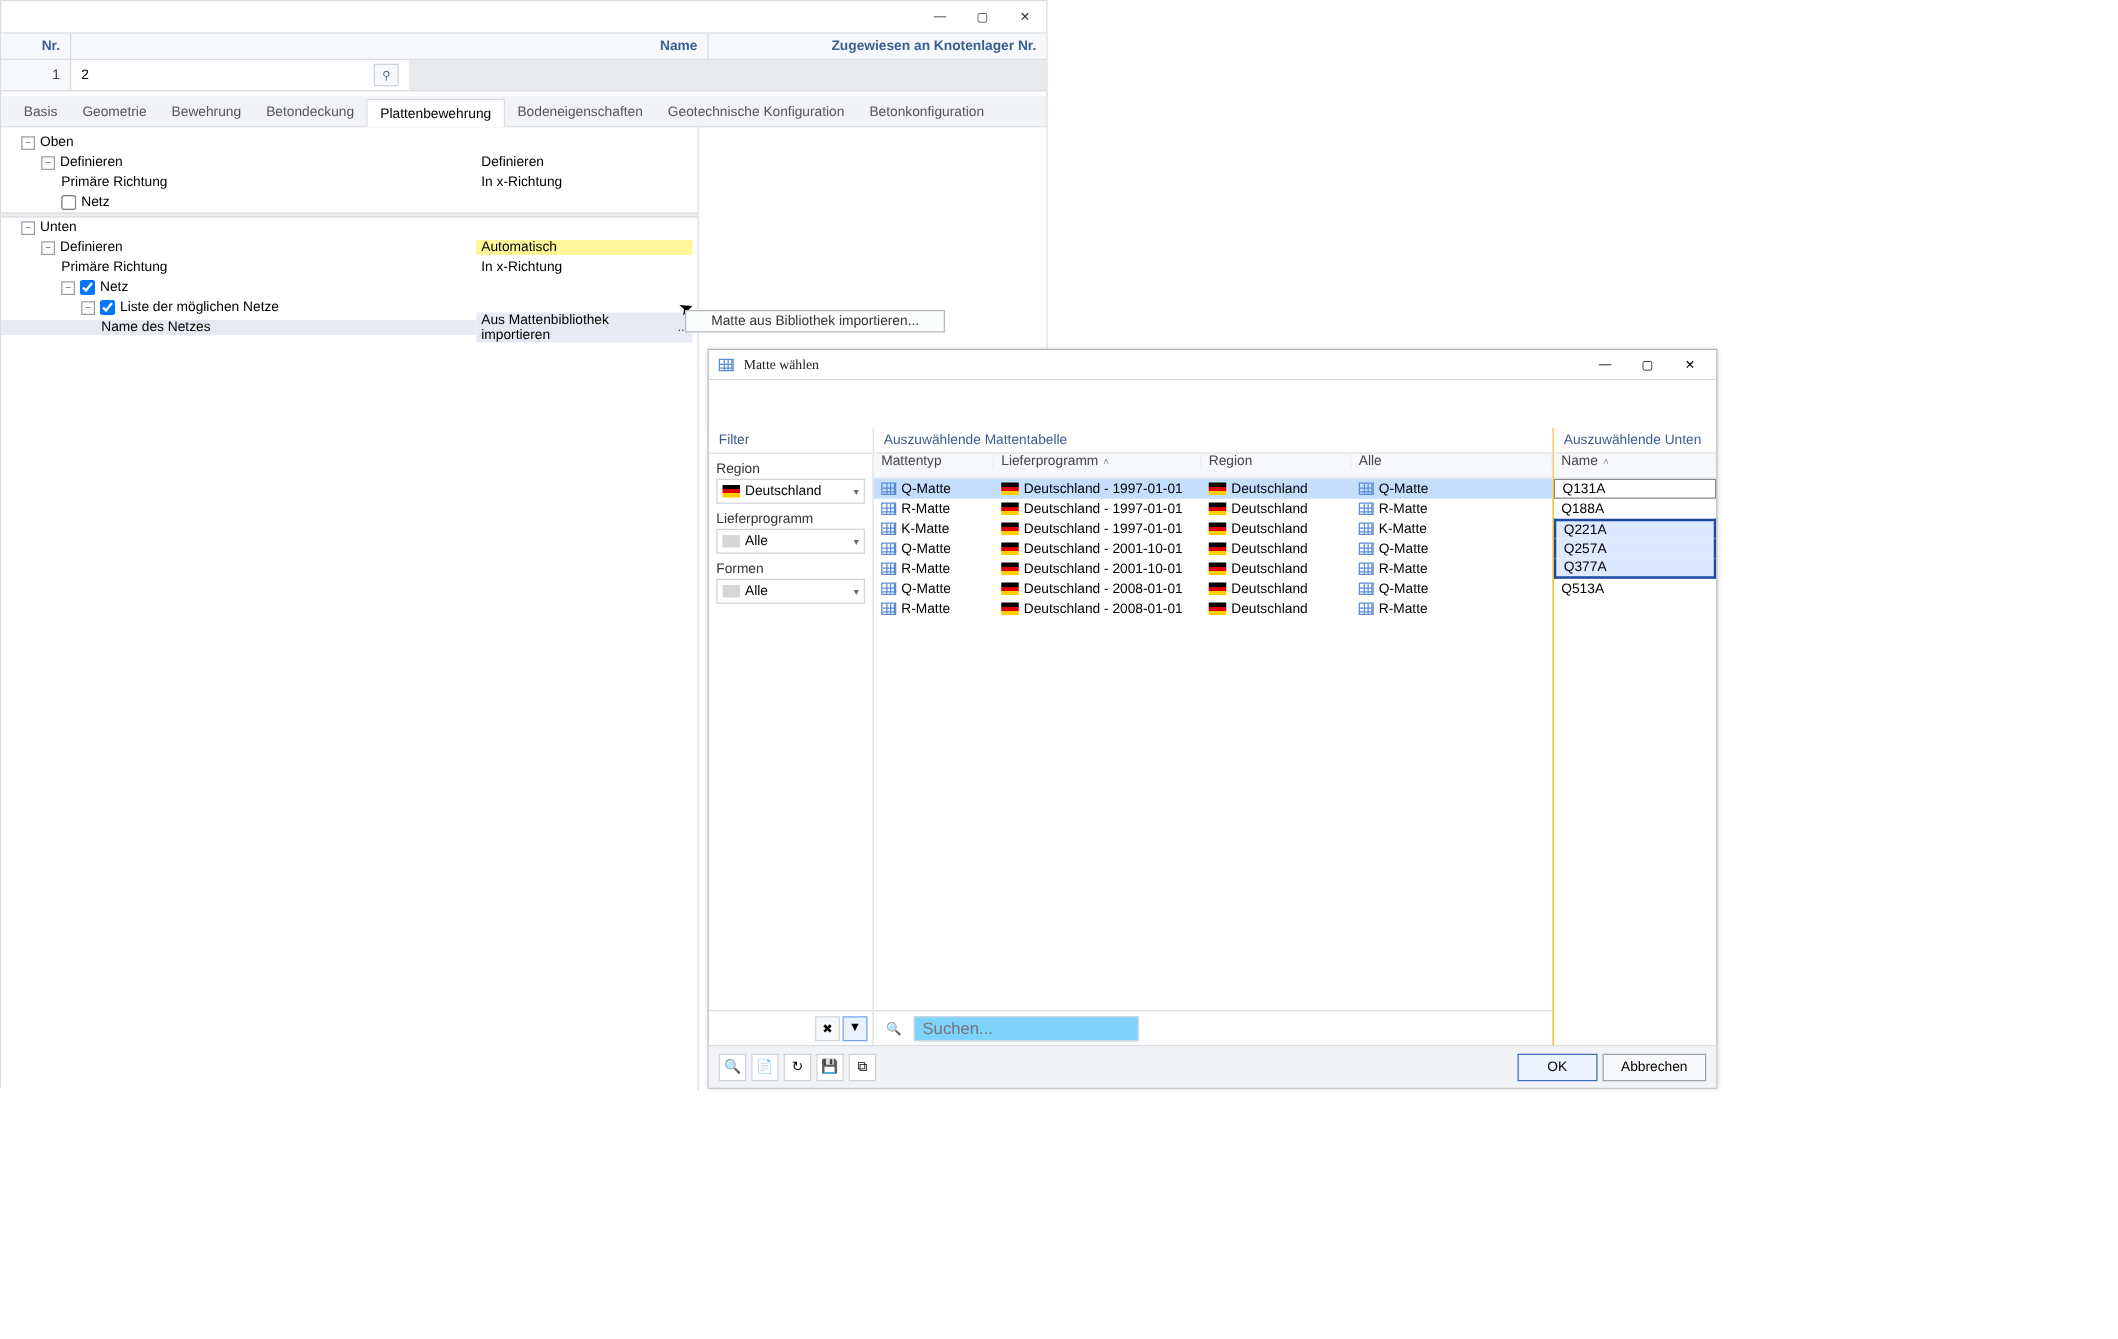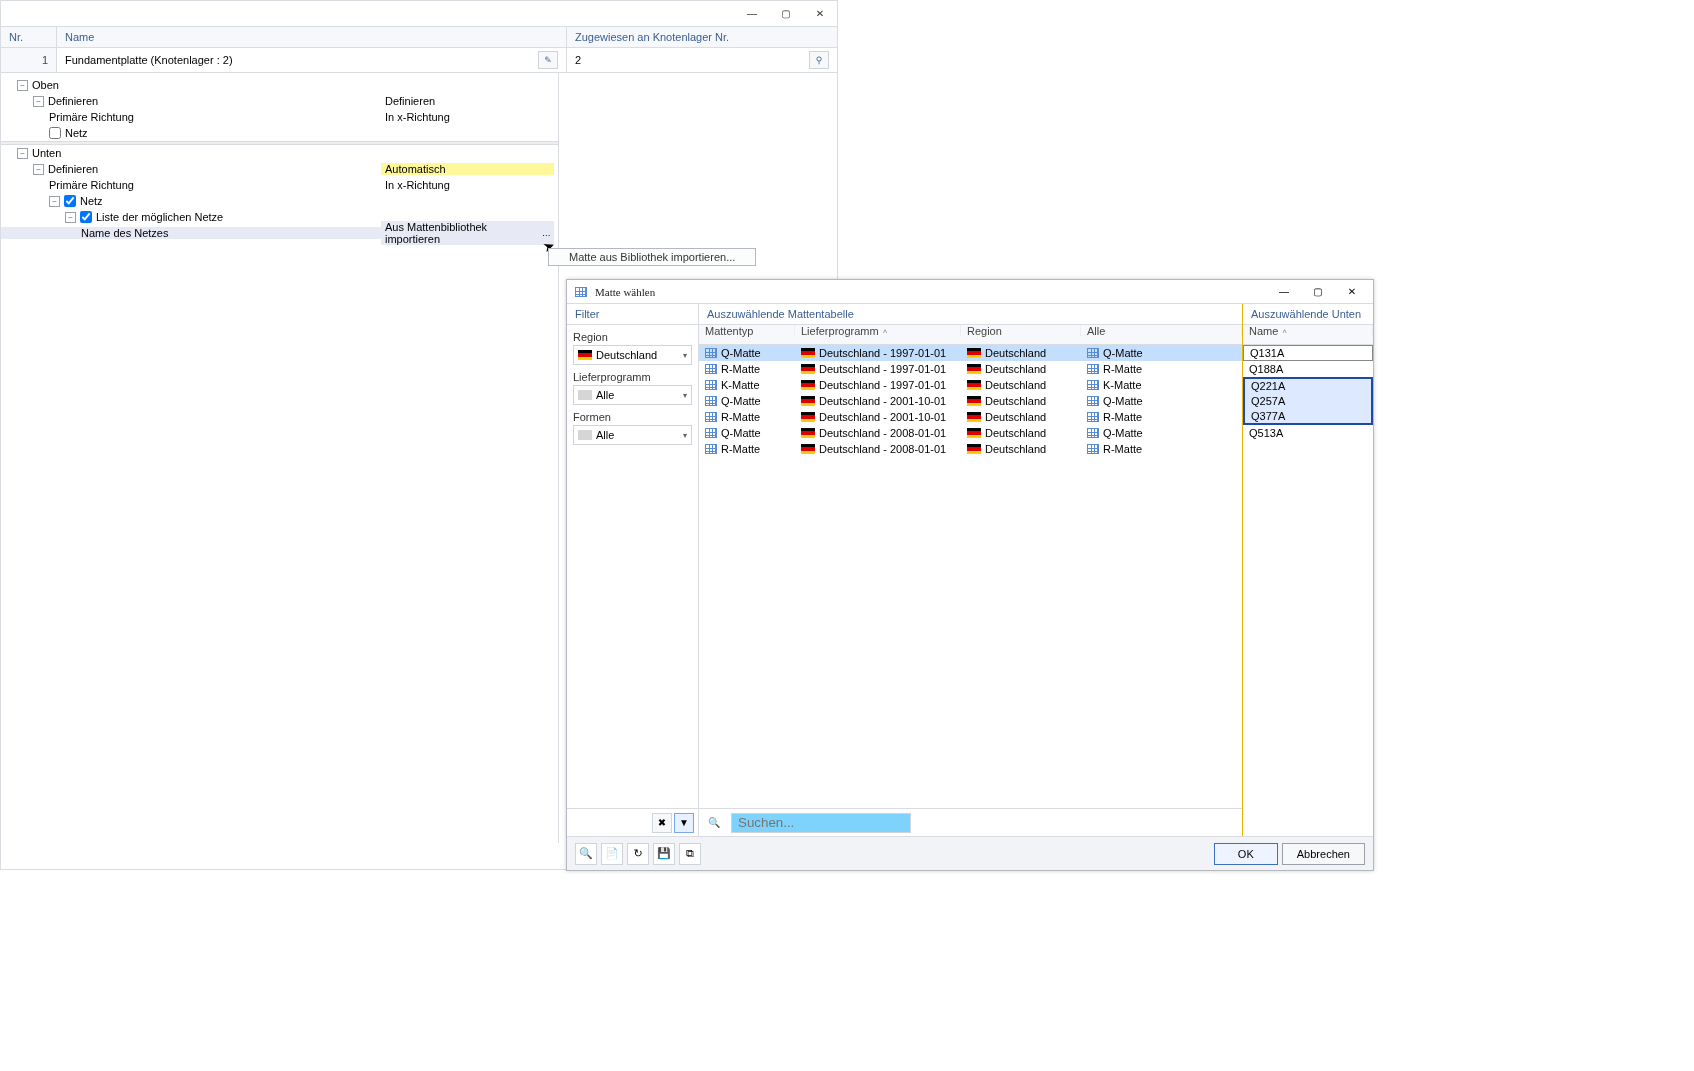--- a/index.html
+++ b/index.html
@@ -43,21 +43,22 @@
   .header-row {
     display: flex;
     gap: 0;
     border-bottom: 1px solid #d9dce0;
     background: #f6f8fb;
   }
   .header-cell {
     padding: 4px 8px;
     border-right: 1px solid #d9dce0;
     color: #3b5e92;
-    font-weight: 400;
+    font-weight: 700;
+    text-align: right;
   }
   .header-cell.nr { width: 56px; }
   .header-cell.name { flex: 1; }
   .header-cell.assigned { width: 270px; border-right: none; }
   .input-row {
     display: flex;
     border-bottom: 1px solid #d9dce0;
     background: #e8eaee;
   }
   .input-cell {
@@ -191,20 +192,21 @@
   .dlg-title { flex:1; color:#222;font-family:Liberation Serif, serif; }
   .dlg-win-btn {
     width:34px; height:22px;
     display:flex; align-items:center; justify-content:center;
     font-size:10px;
   }
   .dlg-body {
     flex: 1;
     display: flex;
     overflow: hidden;
+    margin-top: 38px;
   }
   .panel-head {
     color: #3b5e92;
     padding: 4px 8px;
     border-bottom: 1px solid #d9dce0;
     background:#fff;
   }
   .dlg-filter {
     width: 132px;
     border-right: 1px solid #d9dce0;
@@ -350,30 +352,36 @@
   </div>
 
   <div class="header-row">
     <div class="header-cell nr">Nr.</div>
     <div class="header-cell name">Name</div>
     <div class="header-cell assigned">Zugewiesen an Knotenlager Nr.</div>
   </div>
 
   <div class="input-row">
     <div class="input-cell nr">1</div>
-    <div class="input-cell name">
-      <span>Fundamentplatte (Knotenlager : 2)</span>
-      <span class="small-btn">✎</span>
-    </div>
     <div class="input-cell assigned">
       <span>2</span>
       <span class="small-btn">⚲</span>
     </div>
   </div>
 
+  <div class="tabs">
+    <div class="tab">Basis</div>
+    <div class="tab">Geometrie</div>
+    <div class="tab">Bewehrung</div>
+    <div class="tab">Betondeckung</div>
+    <div class="tab active">Plattenbewehrung</div>
+    <div class="tab">Bodeneigenschaften</div>
+    <div class="tab">Geotechnische Konfiguration</div>
+    <div class="tab">Betonkonfiguration</div>
+  </div>
 
   <div class="body-split">
 
     <div class="tree-pane">
 
       <div class="tree-row">
         <div class="tree-label">
             <span class="ind ind0"></span>
             <span class="toggle">−</span>
             <span>Oben</span>

